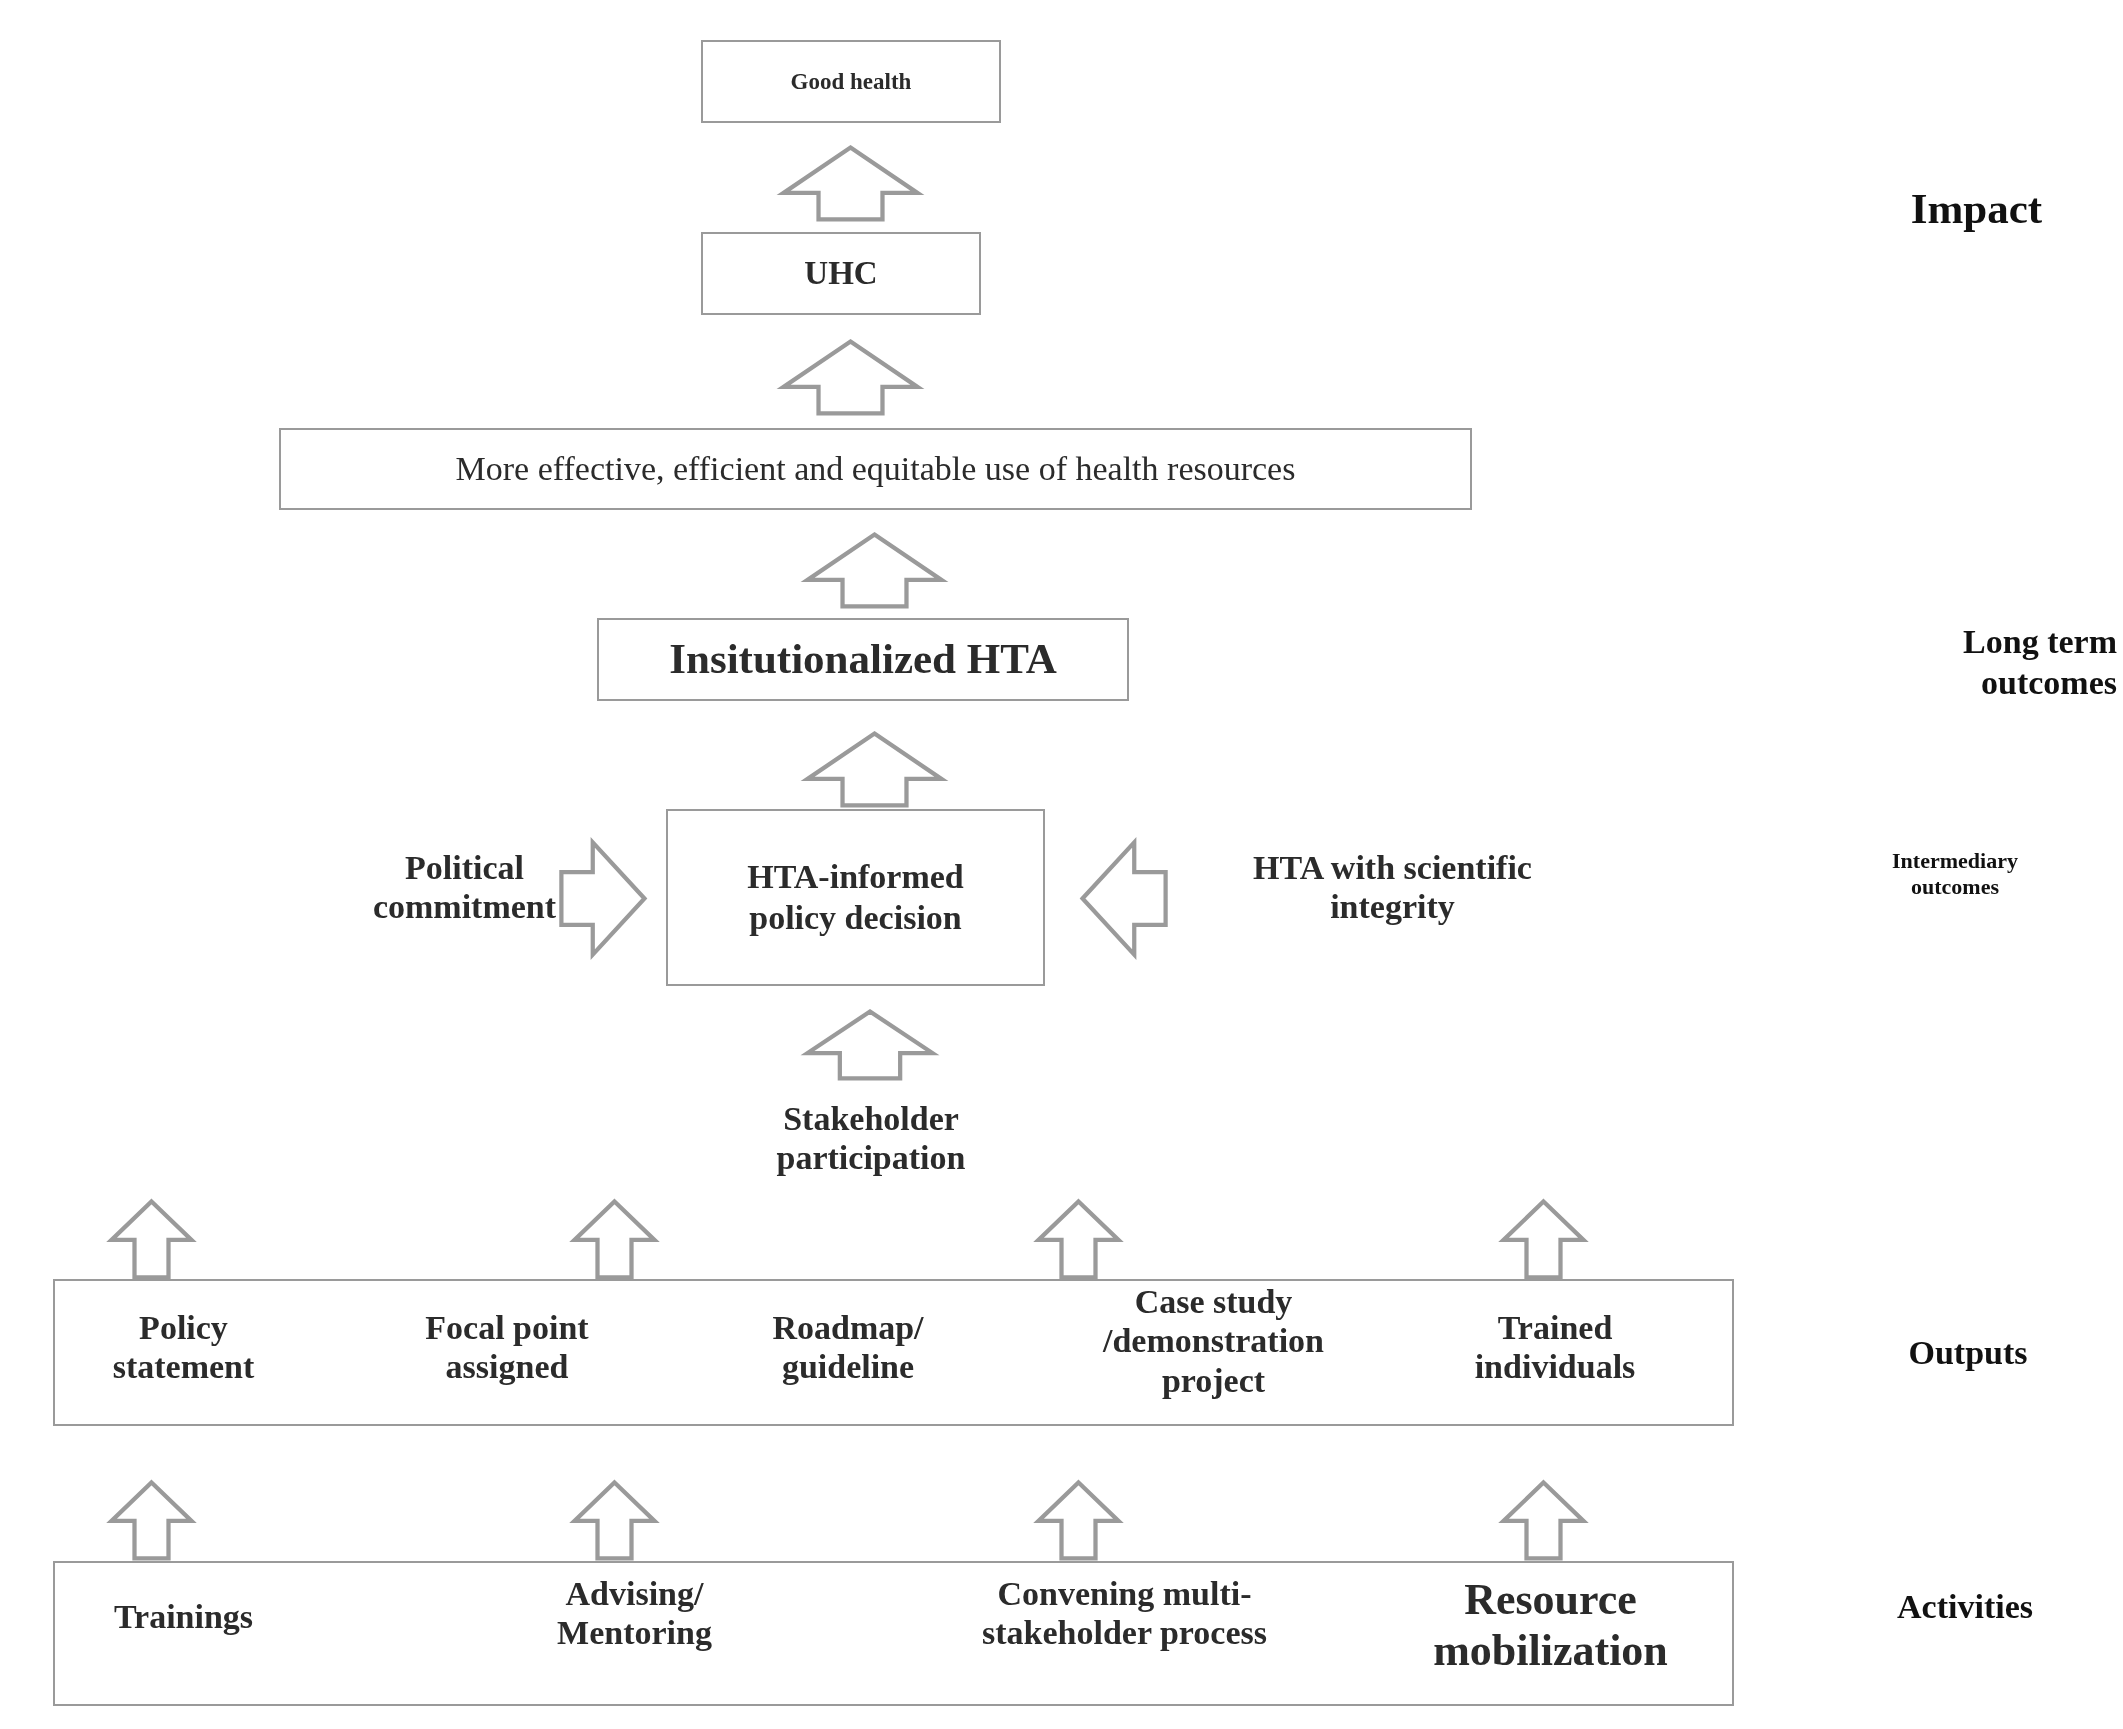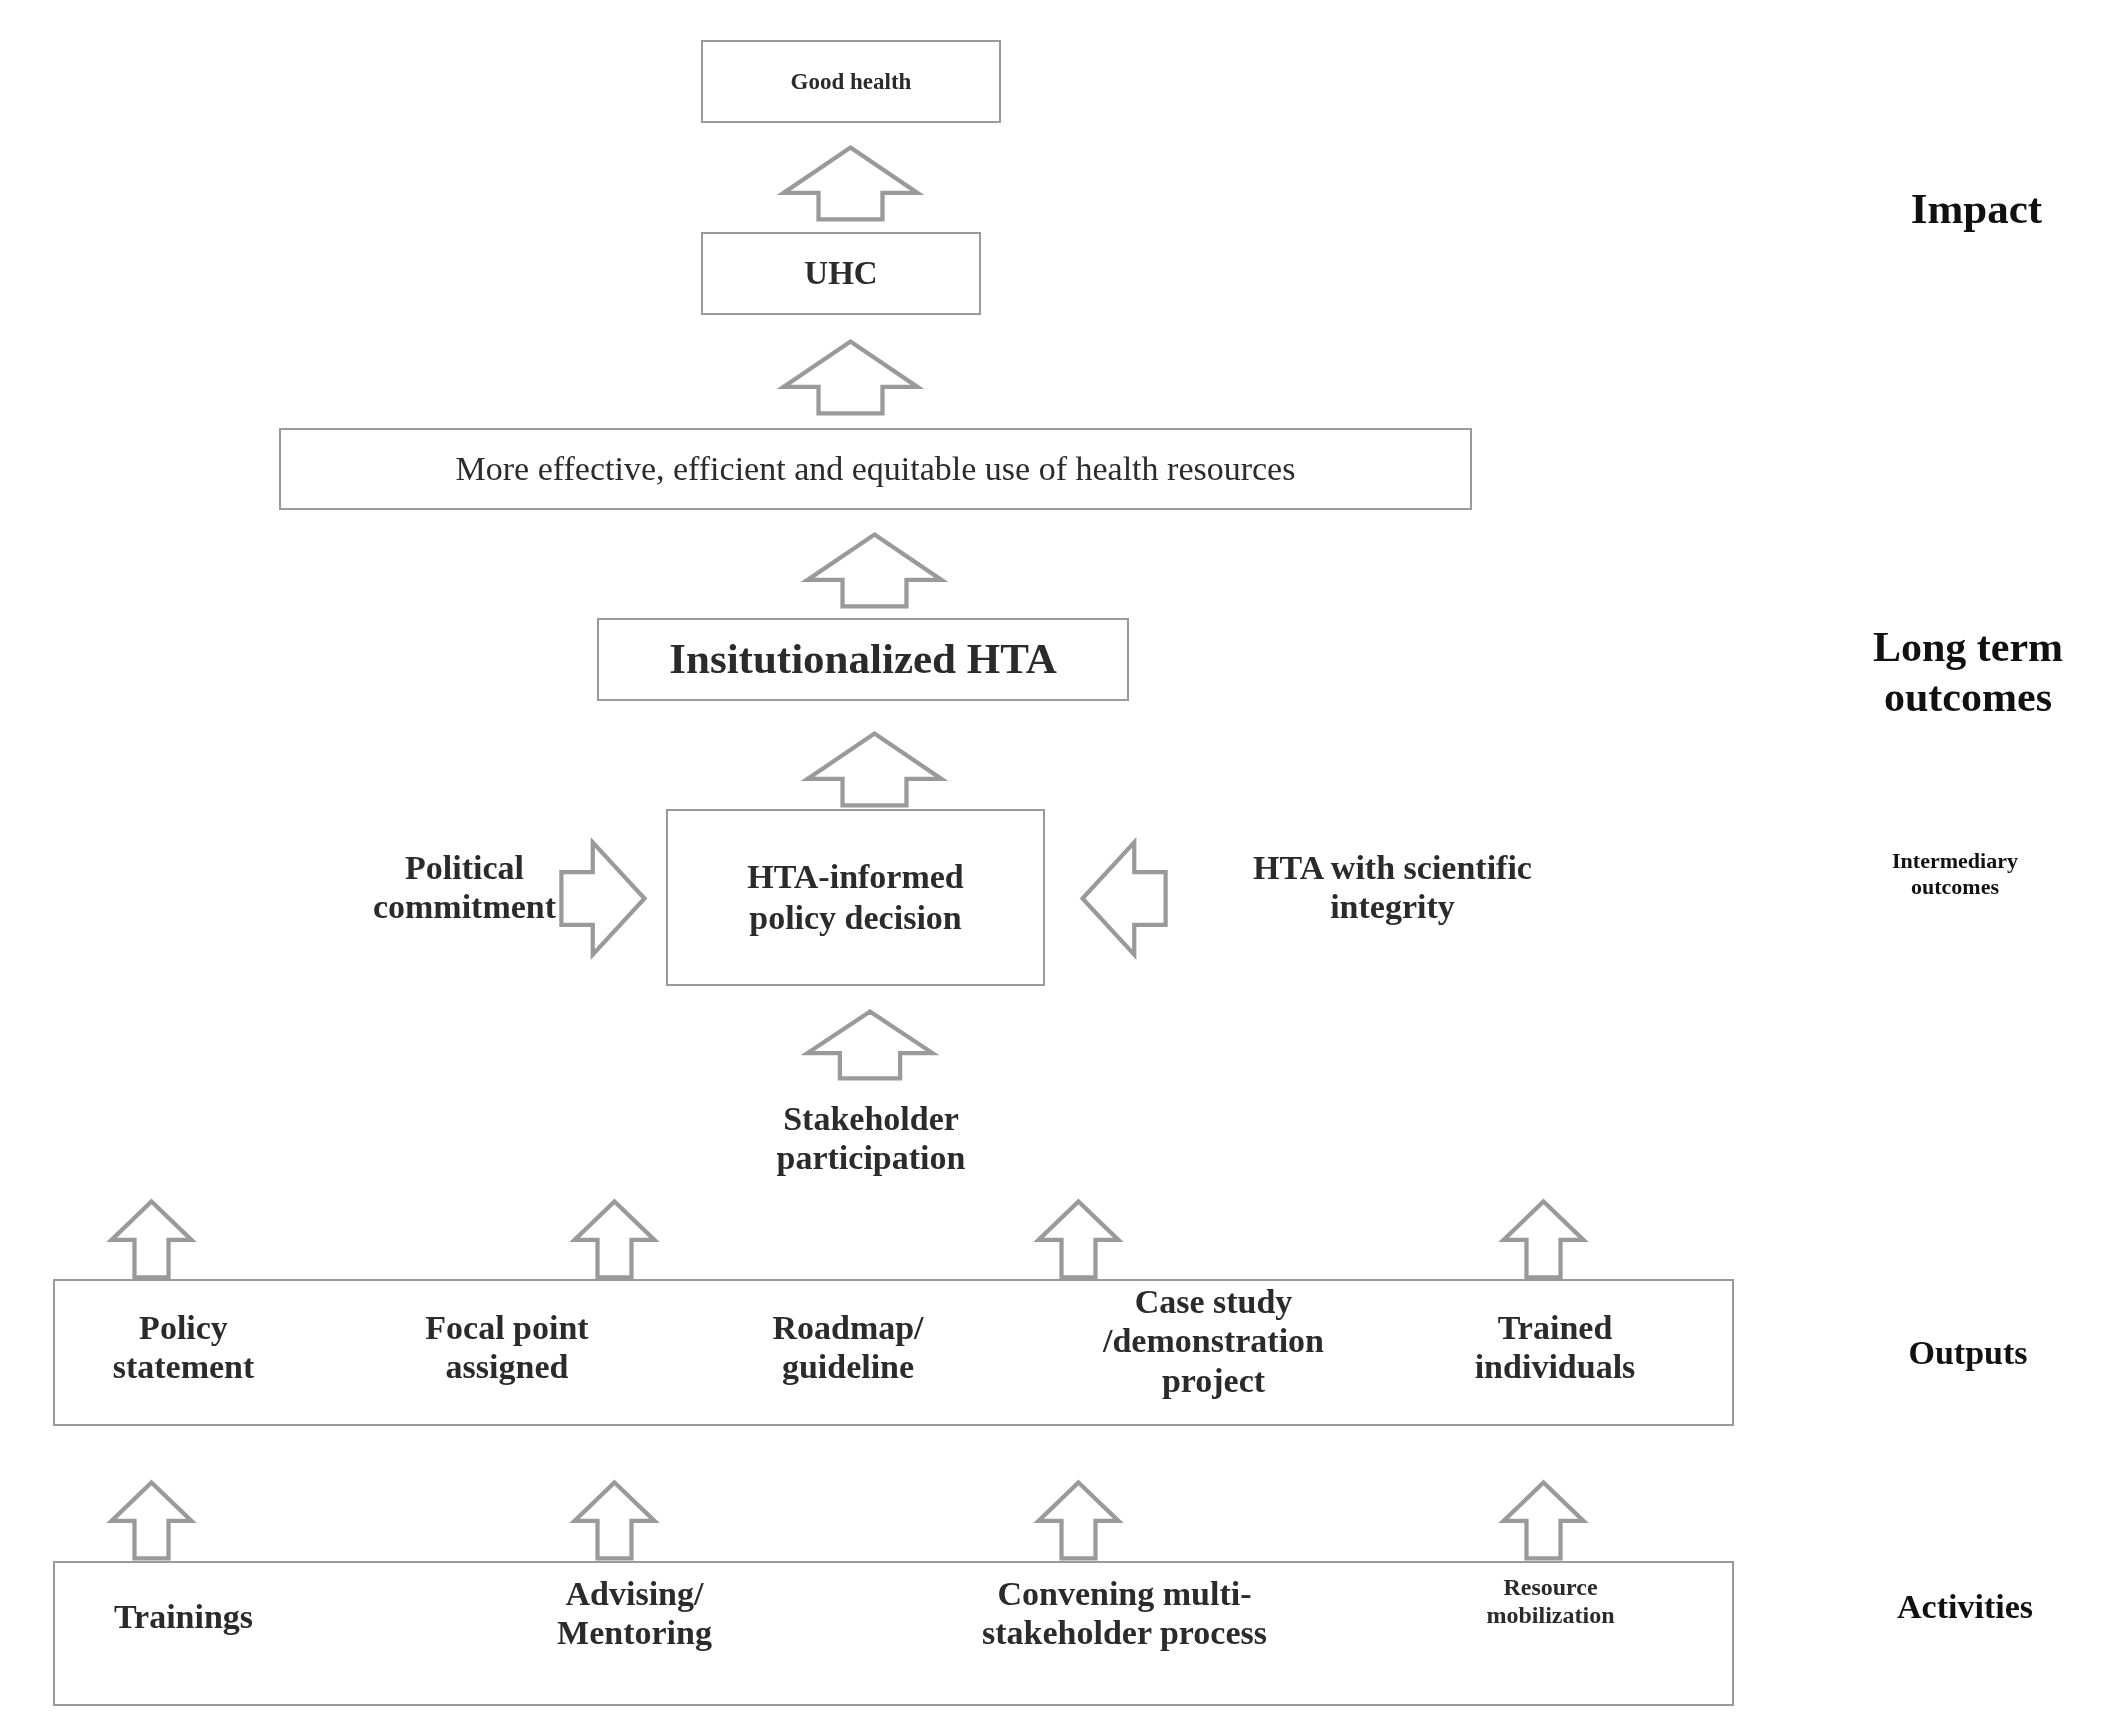--- a/index.html
+++ b/index.html
@@ -121,21 +121,21 @@
   <div class="arrow" style="left:805px; top:532px; width:139px; height:77px;">
     <svg viewBox="0 0 163 90" preserveAspectRatio="none">
       <polygon points="81.5,3 160,56 119,56 119,87 44,87 44,56 3,56"></polygon>
     </svg>
   </div>
 
   <div class="node" style="left:597px; top:618px; width:532px; height:83px;">
     <span class="label" style="font-size:43px; font-weight:bold;">Insitutionalized HTA</span>
   </div>
 
-  <div class="stage-label" style="left:1819px; top:622px; width:298px; font-size:42px;">Long term
+  <div class="stage-label" style="left:1819px; top:622px; width:298px; font-size:34px;text-align:right;">Long term
 outcomes</div>
 
   <div class="arrow" style="left:805px; top:731px; width:139px; height:77px;">
     <svg viewBox="0 0 163 90" preserveAspectRatio="none">
       <polygon points="81.5,3 160,56 119,56 119,87 44,87 44,56 3,56"></polygon>
     </svg>
   </div>
 
   <div class="node" style="left:666px; top:809px; width:379px; height:177px;">
     <span class="label" style="font-size:34px; font-weight:bold;">HTA-informed
@@ -232,19 +232,19 @@
   </div>
 
   <div class="band" style="left:53px; top:1561px; width:1681px; height:145px;">
   </div>
 
   <div class="band-cell" style="left:60px; top:1597px; width:247px; font-size:34px; font-weight:bold;">Trainings</div>
   <div class="band-cell" style="left:498px; top:1574px; width:273px; font-size:34px; font-weight:bold;">Advising/
 Mentoring</div>
   <div class="band-cell" style="left:920px; top:1574px; width:409px; font-size:34px; font-weight:bold;">Convening multi-
 stakeholder process</div>
-  <div class="band-cell" style="left:1393px; top:1574px; width:315px; font-size:24px; font-weight:bold;">Resource
+  <div class="band-cell" style="left:1393px; top:1574px; width:315px; font-size:44px; font-weight:bold;">Resource
 mobilization</div>
 
   <div class="stage-label" style="left:1806px; top:1587px; width:318px; font-size:34px;">Activities</div>
 
 </div>
 
 
 </body></html>

